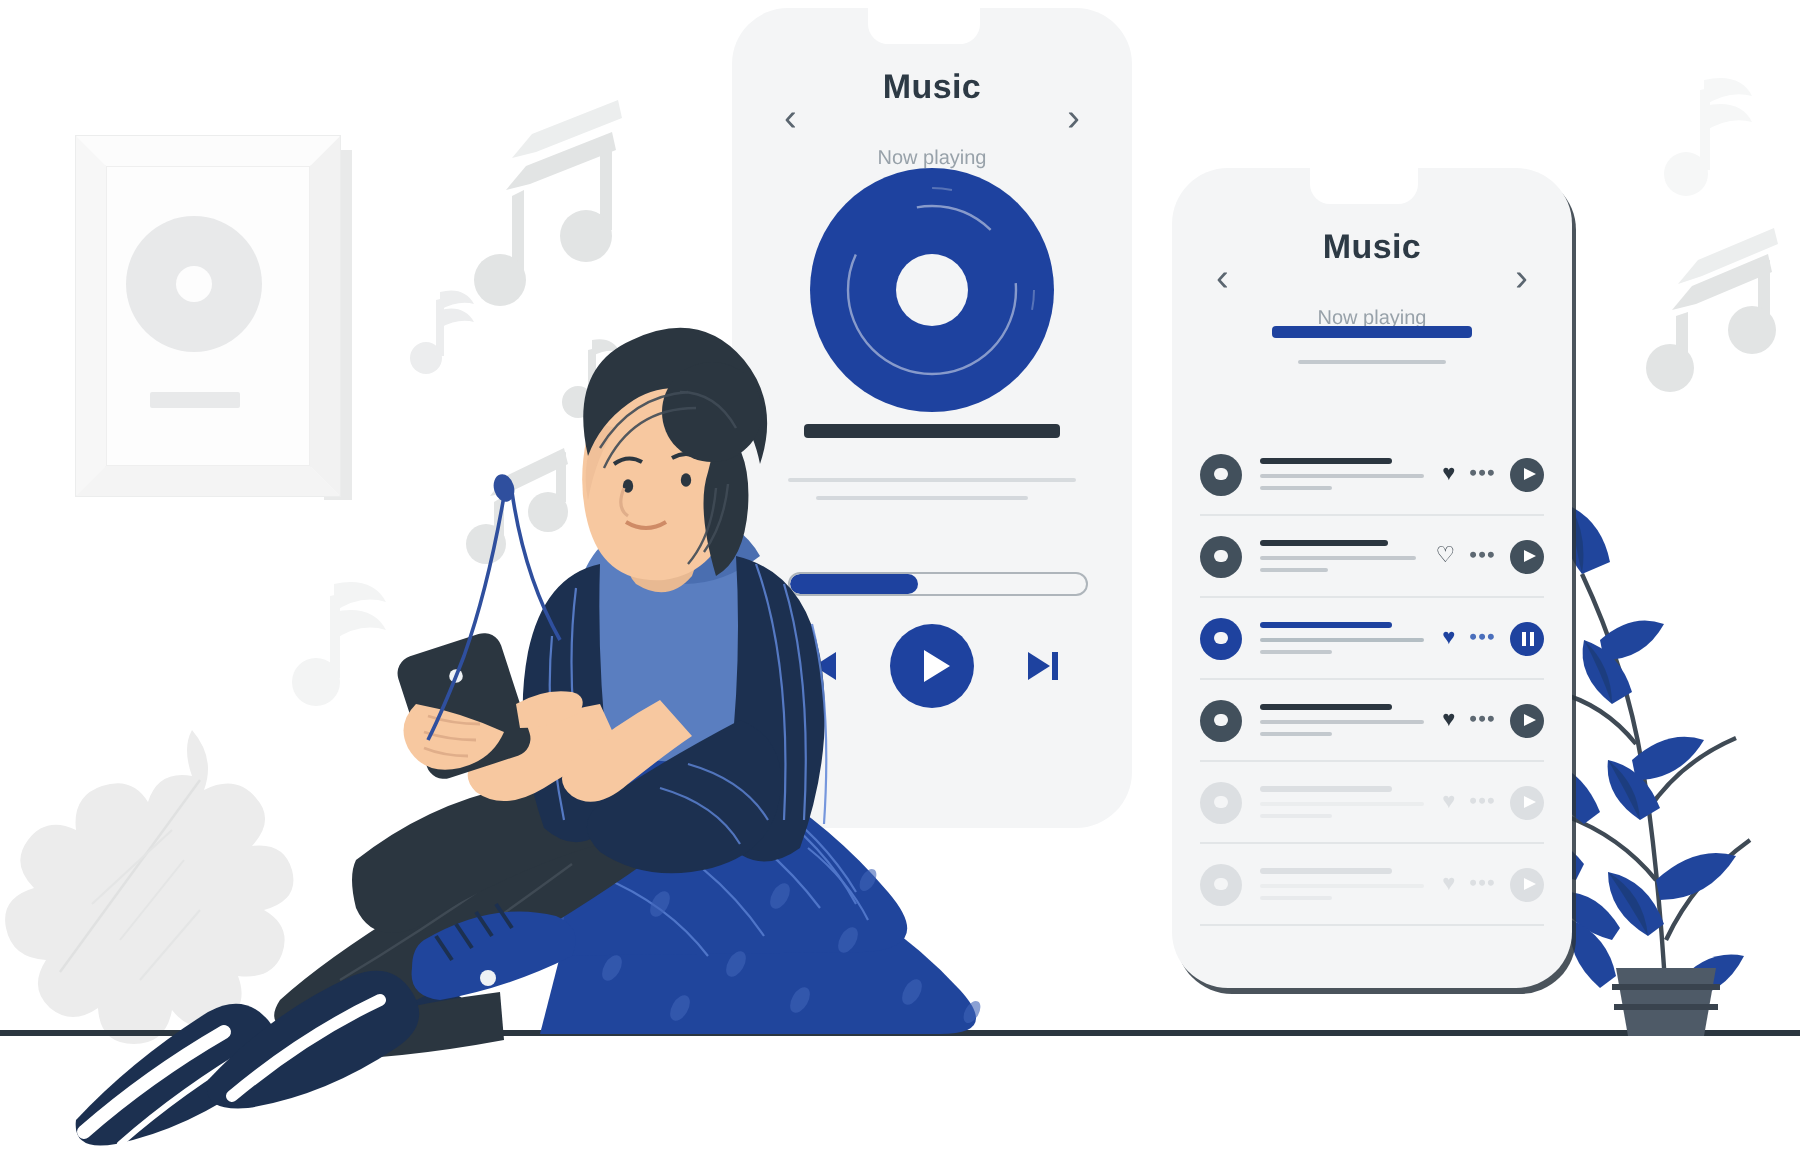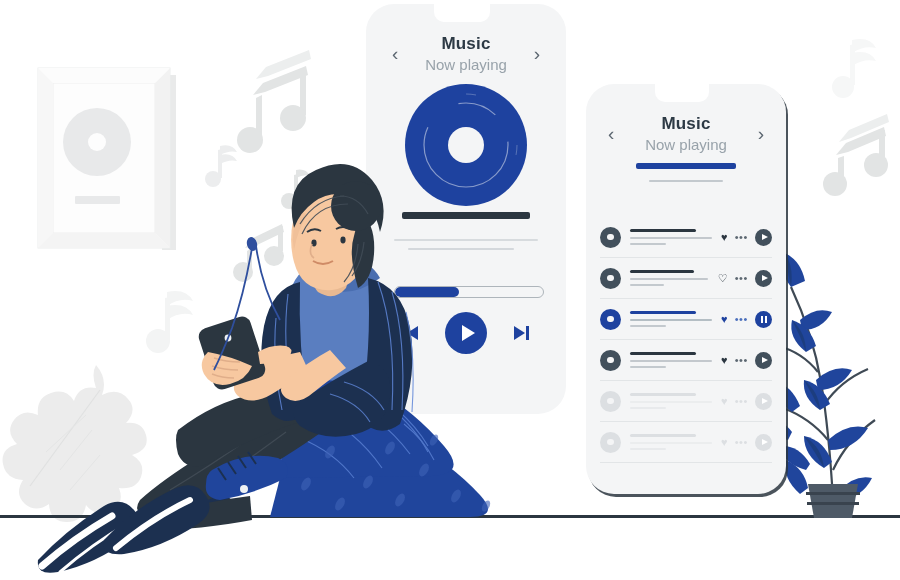--- a/index.html
+++ b/index.html
@@ -10,21 +10,21 @@
   .phone-ui{position:absolute;}
 
   
   #phone1{left:366px;top:4px;width:200px;height:410px;}
   #phone2{left:586px;top:84px;width:200px;height:410px;}
 
   .nav-row{position:absolute;left:0;right:0;display:flex;align-items:center;justify-content:space-between;}
   .chev{color:#5b6670;font-size:19px;line-height:1;font-weight:300;cursor:pointer;user-select:none;}
   .title-block{text-align:center;flex:1;}
   .ptitle{font-size:17px;font-weight:bold;color:#2d3a45;letter-spacing:.2px;}
-  .psub{font-size:15px;color:#98a2aa;margin-top:2px;}
+  .psub{font-size:10px;color:#98a2aa;margin-top:20px;}
 
   .track-title-bar{position:absolute;background:#2b3640;border-radius:2px;}
   .track-line{position:absolute;background:#b9c0c6;border-radius:2px;}
   .track-line.faint{background:#d7dbde;}
 
   .progress-track{position:absolute;border:1px solid #aeb5bb;border-radius:7px;background:#f4f5f6;box-sizing:border-box;overflow:hidden;}
   .progress-fill{height:100%;background:#1e429f;border-radius:7px;}
 
   .controls{position:absolute;left:0;right:0;display:flex;align-items:center;justify-content:center;gap:27px;}
   .big-play{width:42px;height:42px;border-radius:50%;background:#1e429f;display:flex;align-items:center;justify-content:center;cursor:pointer;}

